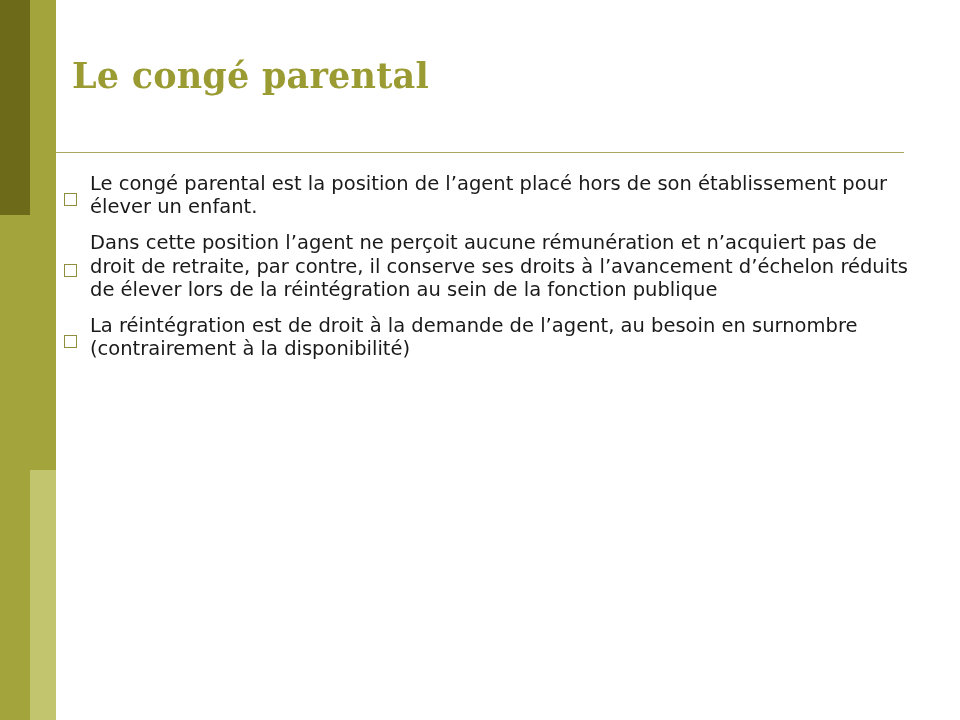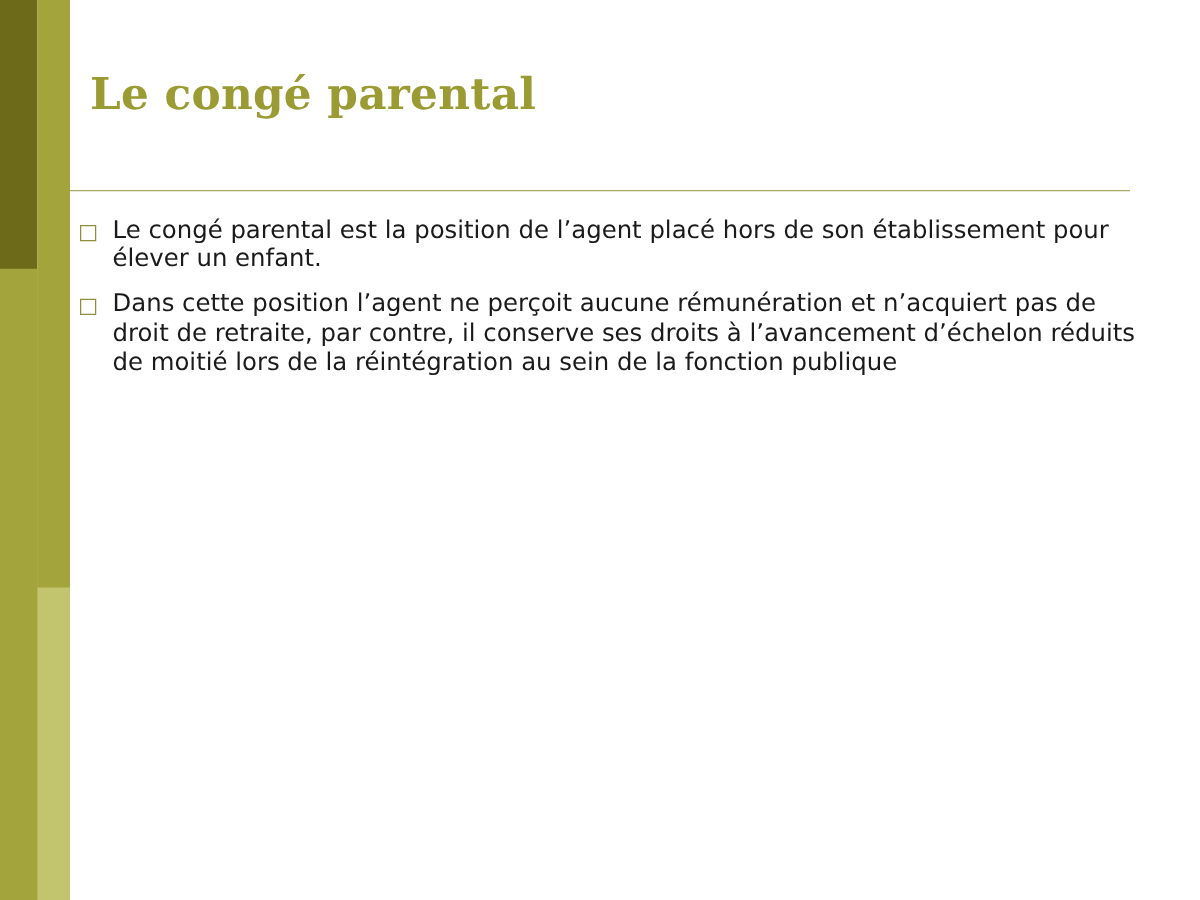--- a/index.html
+++ b/index.html
@@ -71,21 +71,21 @@
     background: #a9a95f;
   }
   .content {
     position: absolute;
     left: 58px;
     top: 172px;
     width: 856px;
   }
   .bullet-row {
     display: flex;
-    align-items: flex-start;
+    align-items: center;
     margin-bottom: 13px;
   }
   .bullet-marker {
     flex: 0 0 auto;
     width: 11px;
     height: 11px;
     border: 1.5px solid #8e8e3c;
     background: #ffffff;
     margin-top: 8px;
     margin-right: 13px;
@@ -115,19 +115,23 @@
   <div class="content">
 
     <div class="bullet-row">
       <div class="bullet-marker"></div>
       <div class="bullet-text">Le congé parental est la position de l’agent placé hors de son établissement pour élever un enfant.</div>
     </div>
 
 
     <div class="bullet-row">
       <div class="bullet-marker"></div>
-      <div class="bullet-text">Dans cette position l’agent ne perçoit aucune rémunération et n’acquiert pas de droit de retraite, par contre, il conserve ses droits à l’avancement d’échelon réduits de moitié lors de la réintégration au sein de la fonction publique</div>
+      <div class="bullet-text">Dans cette position l’agent ne perçoit aucune rémunération et n’acquiert pas de droit de retraite, par contre, il conserve ses droits à l’avancement d’échelon réduits de élever lors de la réintégration au sein de la fonction publique</div>
     </div>
 
 
+    <div class="bullet-row">
+      <div class="bullet-marker"></div>
+      <div class="bullet-text">La réintégration est de droit à la demande de l’agent, au besoin en surnombre (contrairement à la disponibilité)</div>
+    </div>
 
   </div>
 </div>
 
 </body></html>

